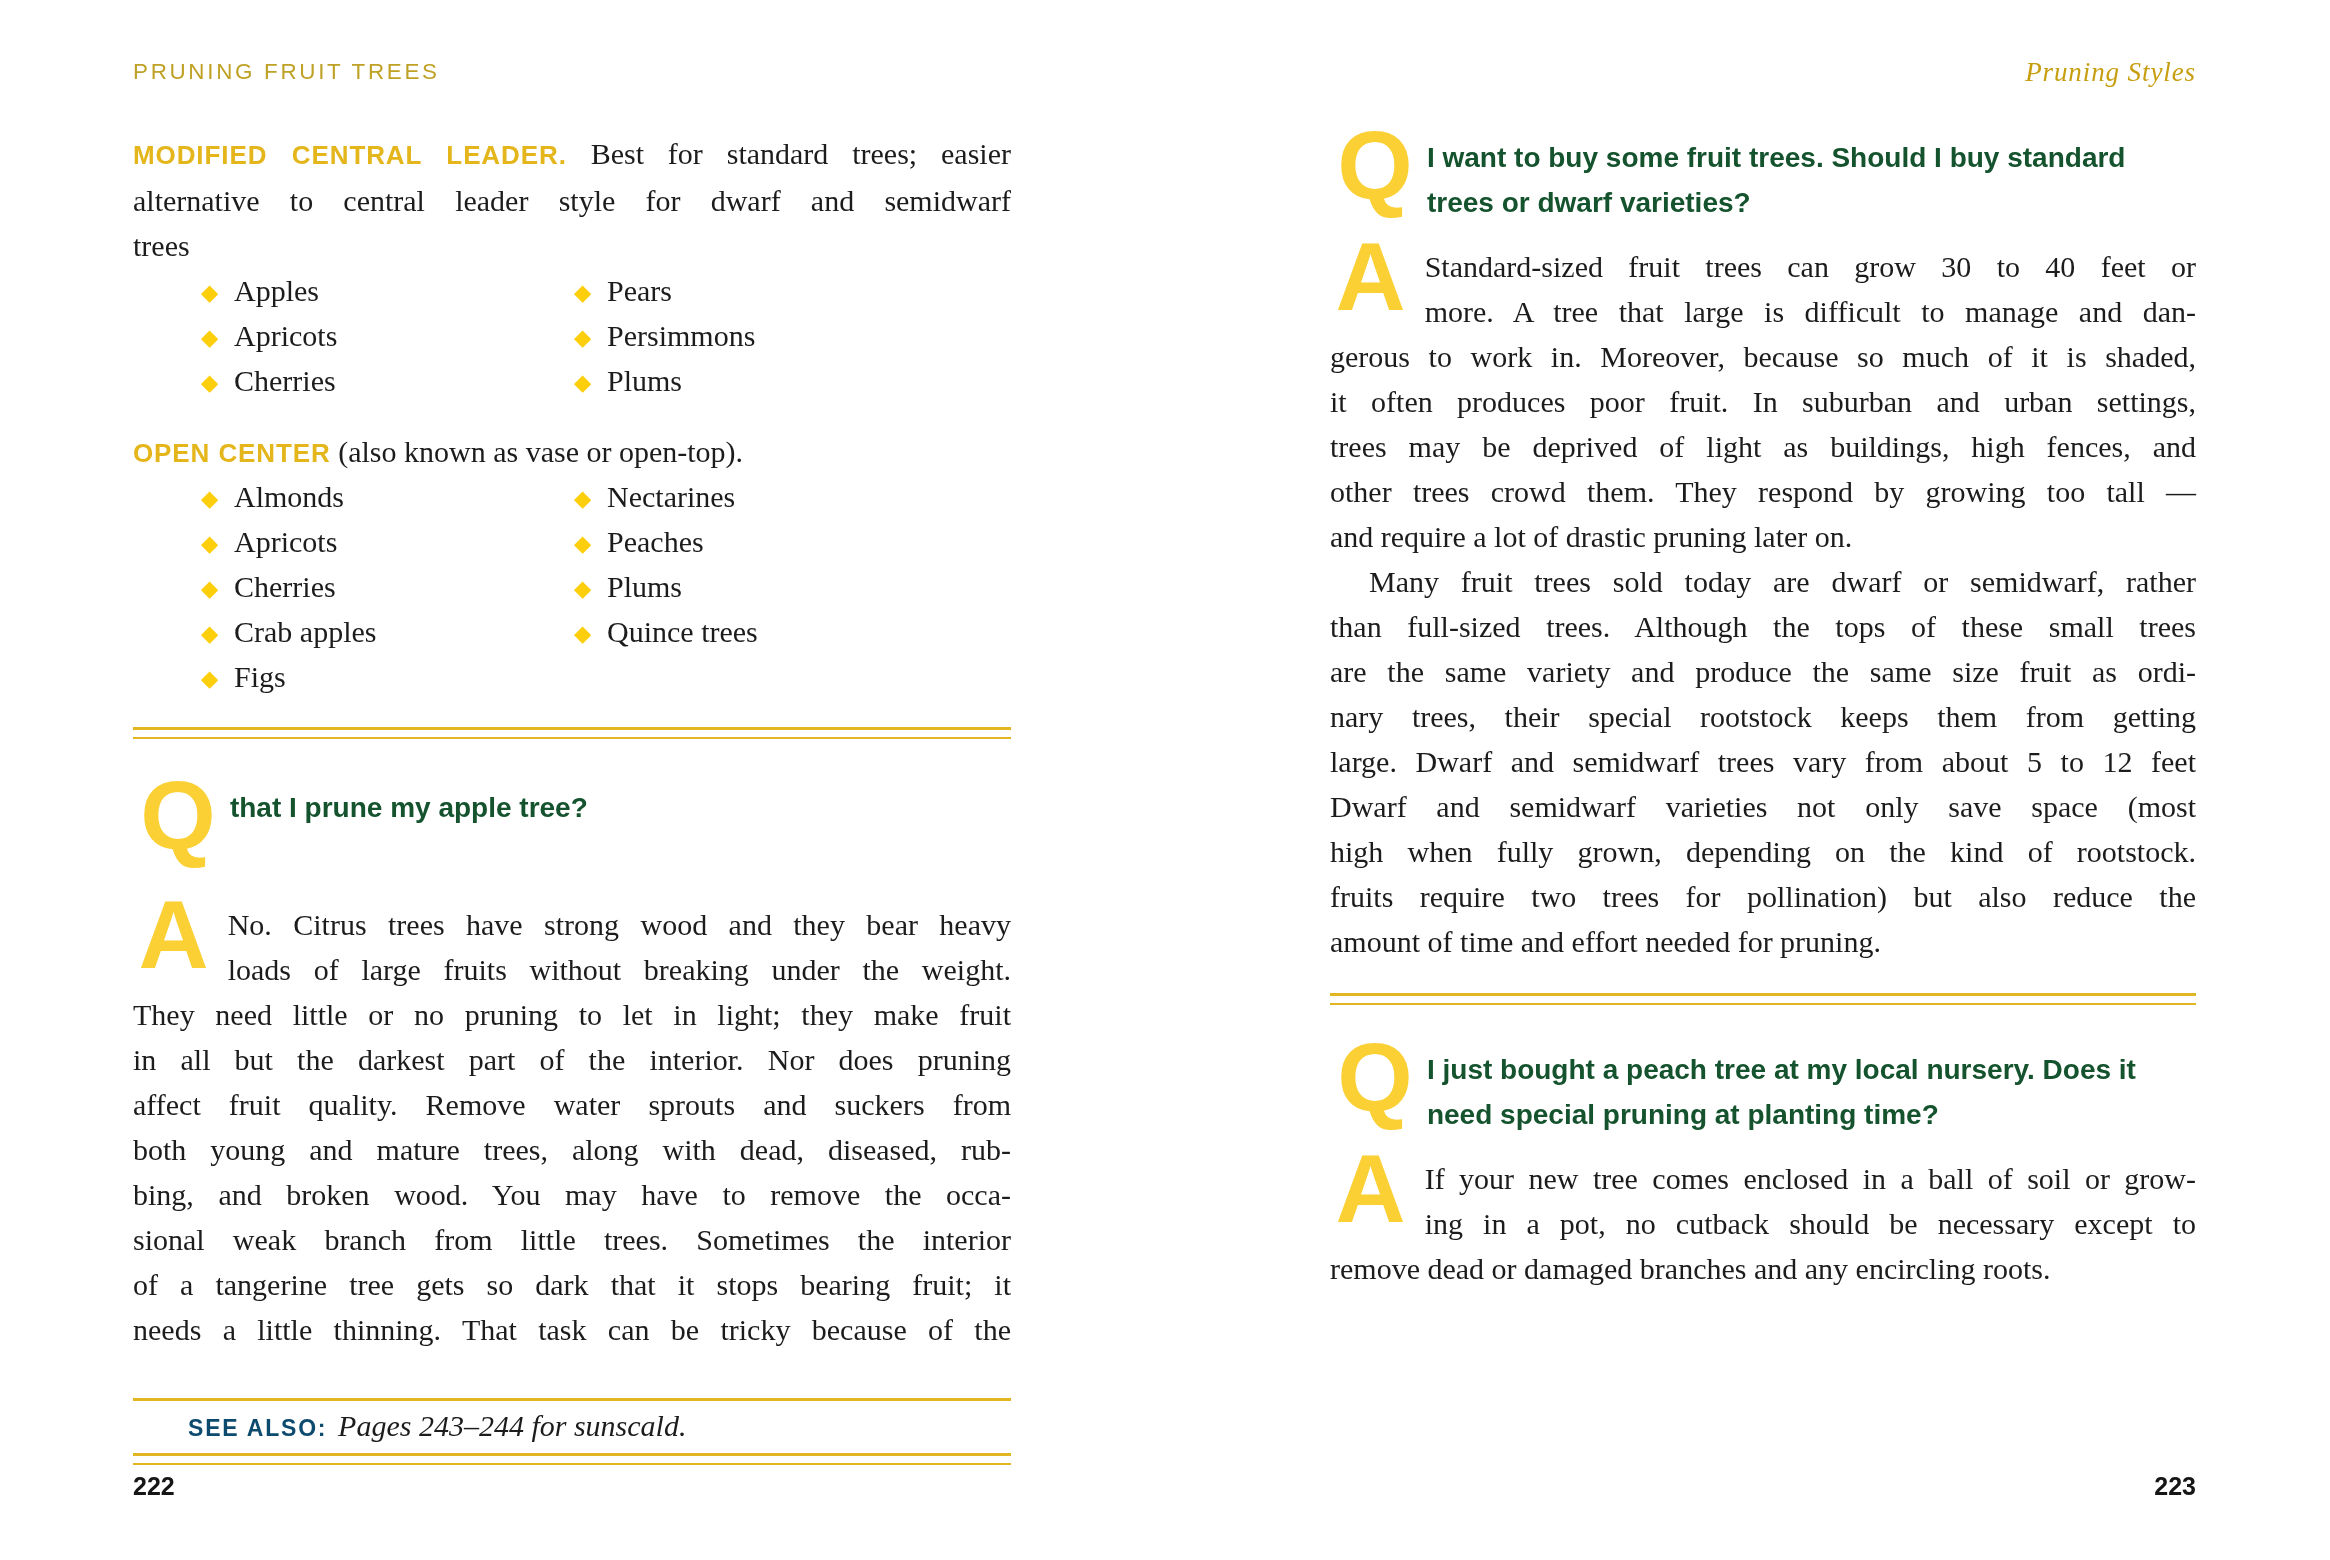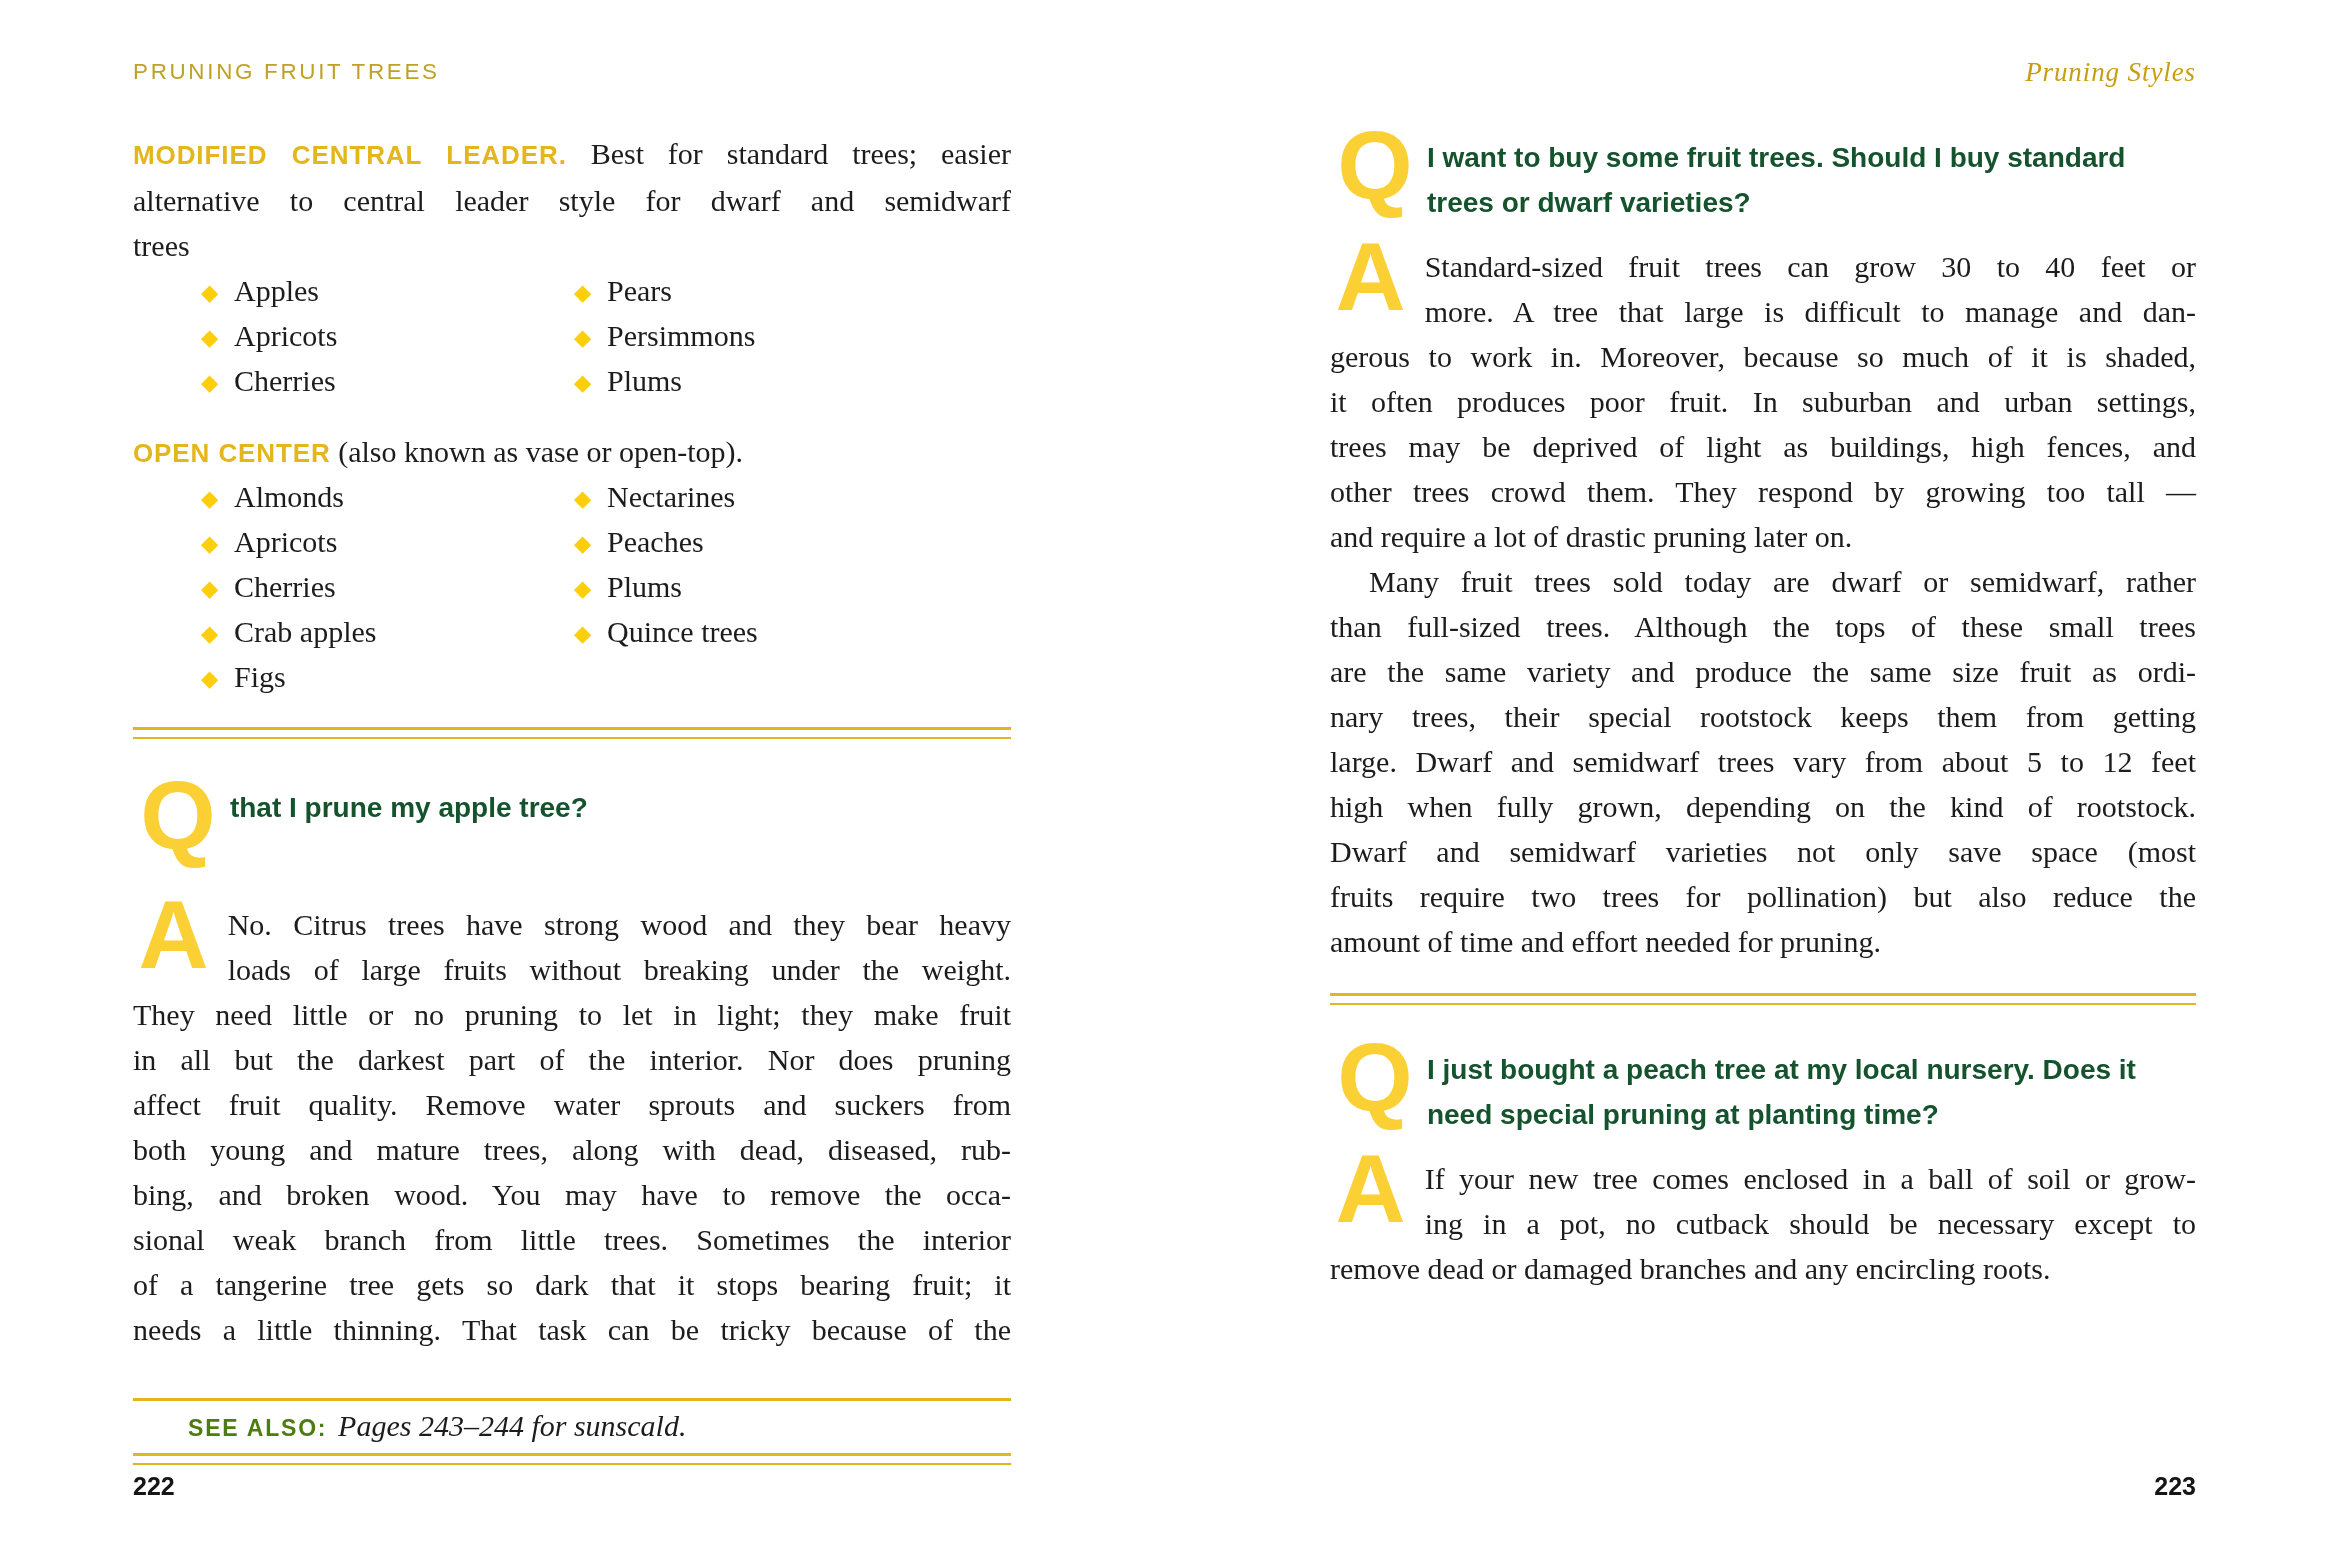--- a/index.html
+++ b/index.html
@@ -63,21 +63,21 @@
     font-family:"Liberation Sans","DejaVu Sans",sans-serif;font-weight:700;
     font-size:28px;line-height:45px;color:#14532d;padding-top:1.8px;
   }
   .dropcap{float:left;width:75px;height:72px;margin-left:5.4px;margin-right:14.3px;}
 
   
   .see-also{border-top:3.6px solid #e2b522;}
   .see-also-row{padding:7.2px 0 9px 55px;height:36px;line-height:36px;white-space:nowrap;}
   .see-also-label{
     font-family:"Liberation Sans","DejaVu Sans",sans-serif;font-weight:700;
-    font-size:23px;letter-spacing:1.8px;color:#4d7c0f;margin-right:10.8px;
+    font-size:23px;letter-spacing:1.8px;color:#0c4a6e;margin-right:10.8px;
   }
   .see-also-text{font-style:italic;font-size:30px;color:#1c1c1c;}
 
   .page-number{
     font-family:"Liberation Sans","DejaVu Sans",sans-serif;font-weight:700;
     font-size:25px;color:#161616;
   }
   #right-page .page-number{text-align:right;}
 </style>
 </head>
@@ -181,22 +181,22 @@
         <div class="tline">trees may be deprived of light as buildings, high fences, and</div>
         <div class="tline">other trees crowd them. They respond by growing too tall —</div>
         <div class="tline last">and require a lot of drastic pruning later on.</div>
       </div>
     <div class="indent-first">
         <div class="tline">Many fruit trees sold today are dwarf or semidwarf, rather</div>
         <div class="tline">than full-sized trees. Although the tops of these small trees</div>
         <div class="tline">are the same variety and produce the same size fruit as ordi-</div>
         <div class="tline">nary trees, their special rootstock keeps them from getting</div>
         <div class="tline">large. Dwarf and semidwarf trees vary from about 5 to 12 feet</div>
+        <div class="tline">Dwarf and semidwarf varieties not only save space (most</div>
         <div class="tline">high when fully grown, depending on the kind of rootstock.</div>
-        <div class="tline">Dwarf and semidwarf varieties not only save space (most</div>
         <div class="tline">fruits require two trees for pollination) but also reduce the</div>
         <div class="tline last">amount of time and effort needed for pruning.</div>
       </div>
   </div>
 
   <div class="block rule-double" style="top:993px;"></div>
 
   <div class="block q-row" style="top:1045px;">
     <div class="cap qcap">Q</div>
     <div class="q-lines">

